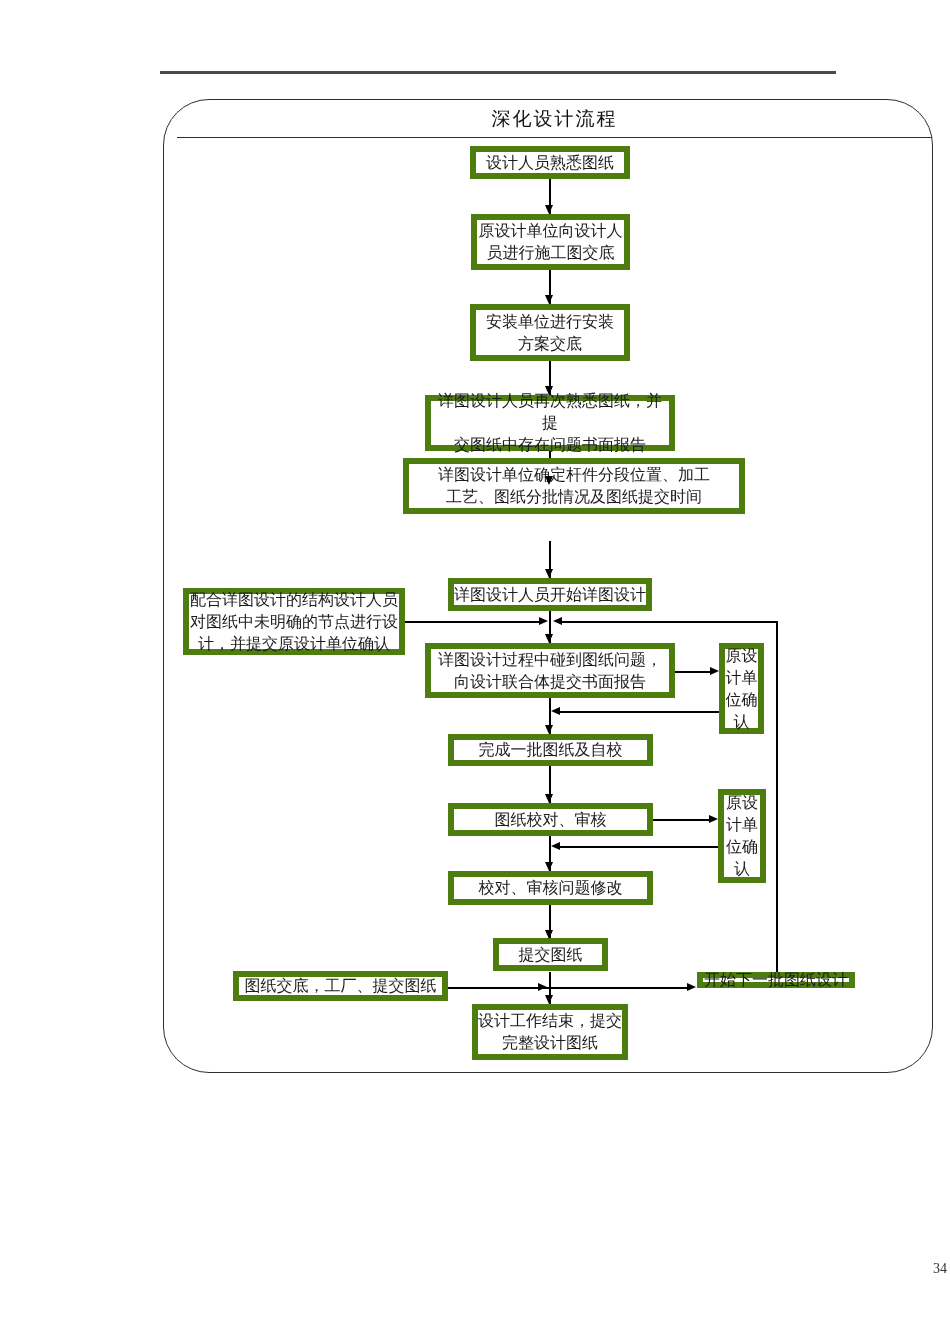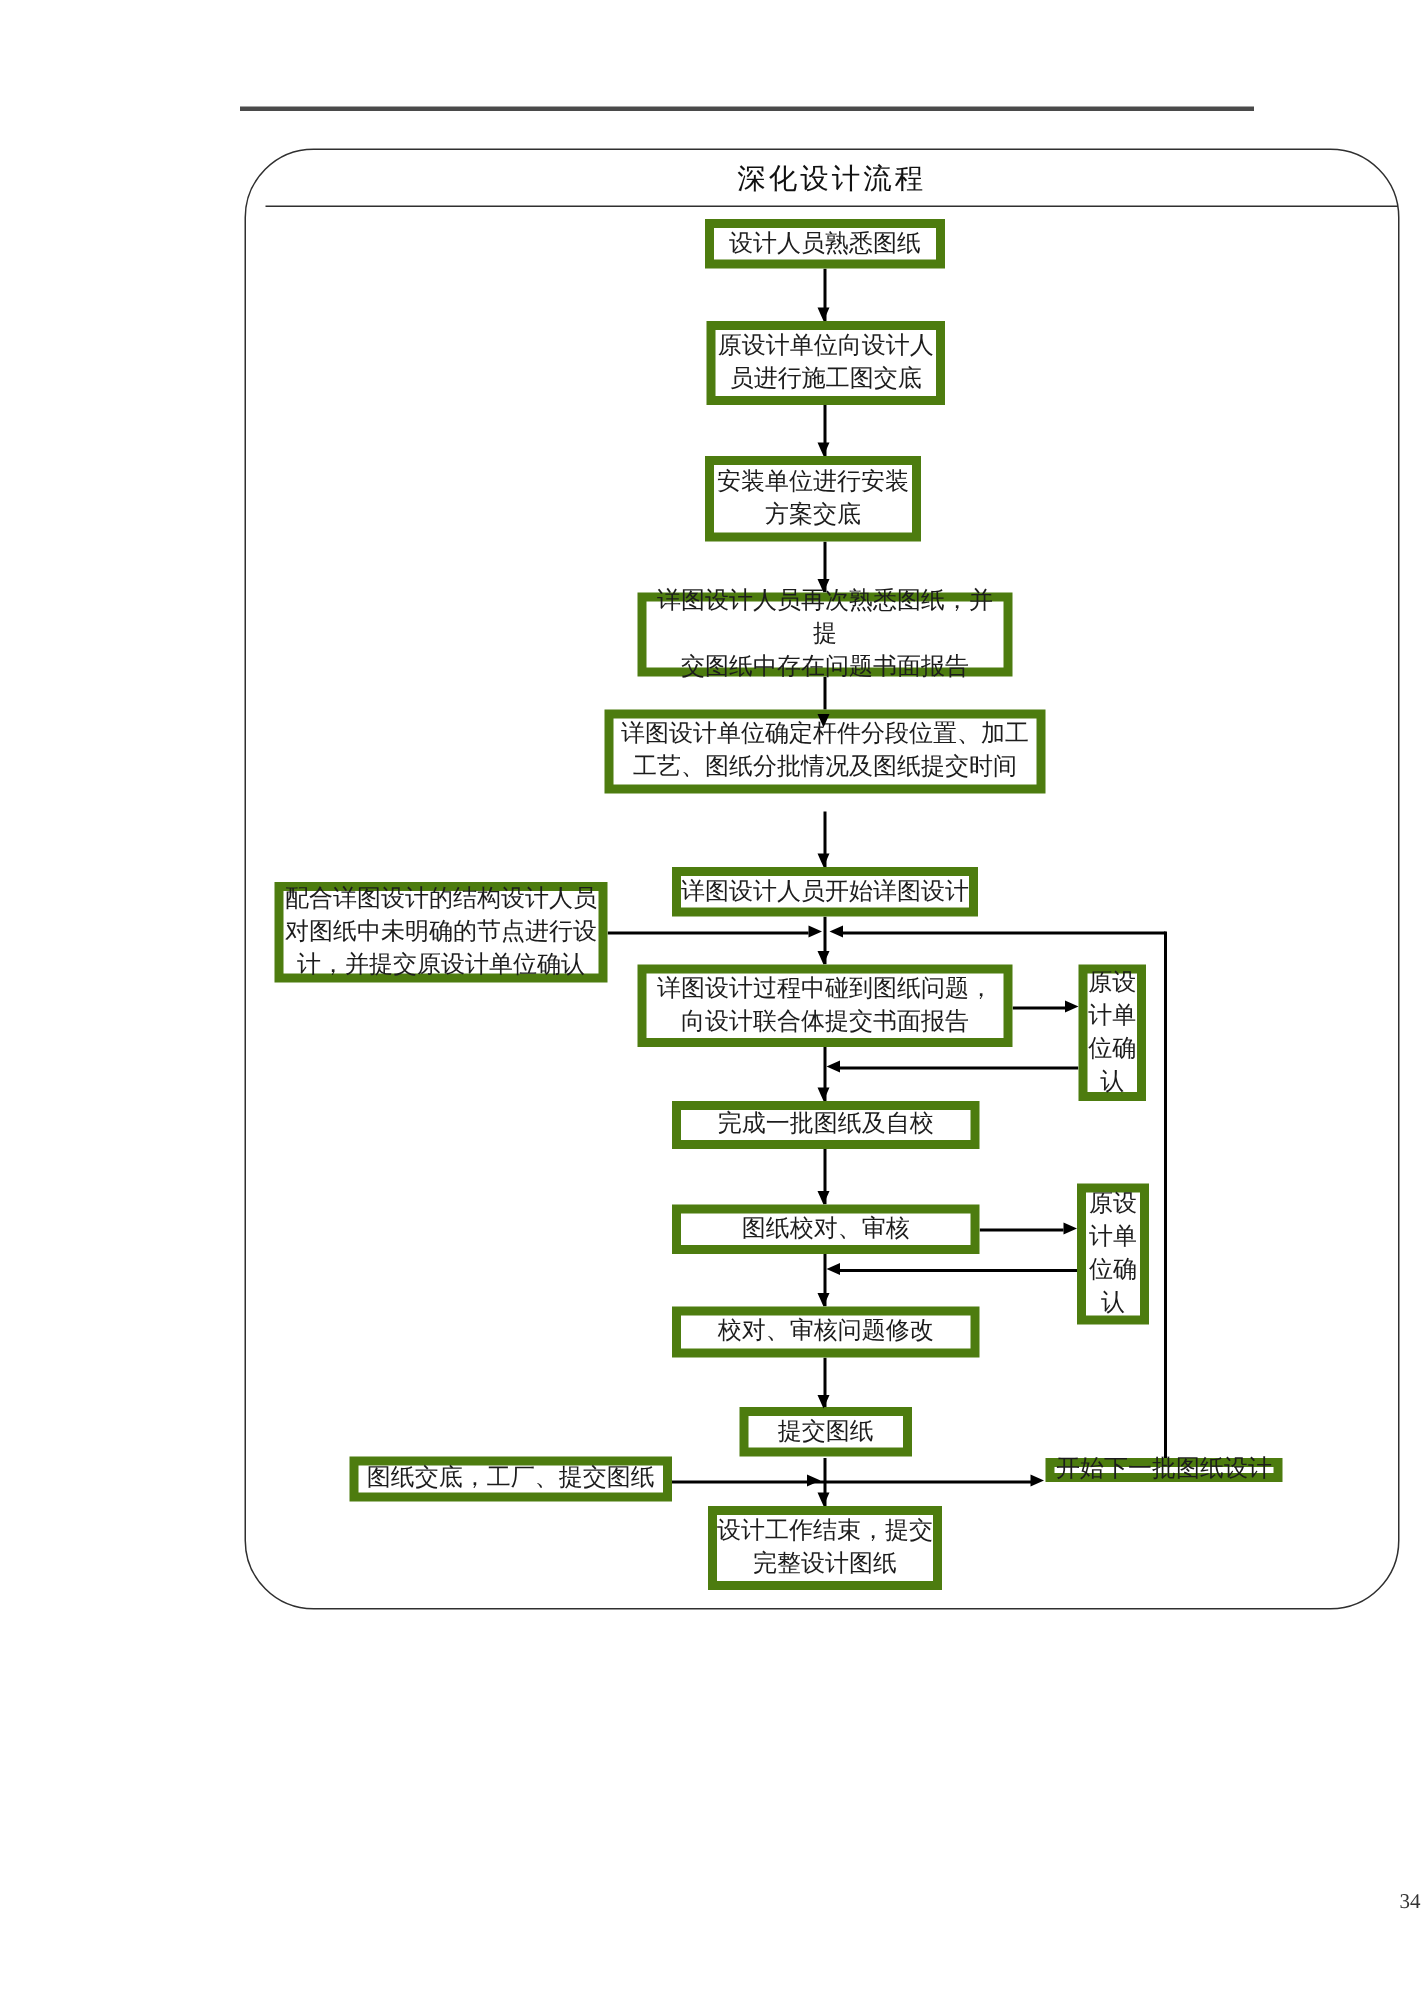--- a/index.html
+++ b/index.html
@@ -35,25 +35,25 @@
 
 <div class="top-rule"></div>
 
 <div class="frame">
   <div class="frame-header">深化设计流程</div>
 </div>
 
 <div class="fbox" style="left:470px;top:146px;width:160px;height:33px">设计人员熟悉图纸</div>
 <div class="fbox" style="left:471px;top:214px;width:159px;height:56px">原设计单位向设计人
 员进行施工图交底</div>
-<div class="fbox" style="left:470px;top:304px;width:144px;height:57px">安装单位进行安装
+<div class="fbox" style="left:470px;top:304px;width:160px;height:57px">安装单位进行安装
 方案交底</div>
 <div class="fbox" style="left:425px;top:395px;width:250px;height:56px">详图设计人员再次熟悉图纸，并提
 交图纸中存在问题书面报告</div>
-<div class="fbox" style="left:403px;top:473px;width:294px;height:56px">详图设计单位确定杆件分段位置、加工
+<div class="fbox" style="left:403px;top:458px;width:342px;height:56px">详图设计单位确定杆件分段位置、加工
 工艺、图纸分批情况及图纸提交时间</div>
 <div class="fbox" style="left:448px;top:578px;width:204px;height:33px">详图设计人员开始详图设计</div>
 <div class="fbox" style="left:425px;top:643px;width:250px;height:55px">详图设计过程中碰到图纸问题，
 向设计联合体提交书面报告</div>
 <div class="fbox" style="left:448px;top:734px;width:205px;height:32px">完成一批图纸及自校</div>
 <div class="fbox" style="left:448px;top:803px;width:205px;height:33px">图纸校对、审核</div>
 <div class="fbox" style="left:448px;top:871px;width:205px;height:34px">校对、审核问题修改</div>
 <div class="fbox" style="left:493px;top:938px;width:115px;height:33px">提交图纸</div>
 <div class="fbox" style="left:472px;top:1004px;width:156px;height:56px">设计工作结束，提交
 完整设计图纸</div>

